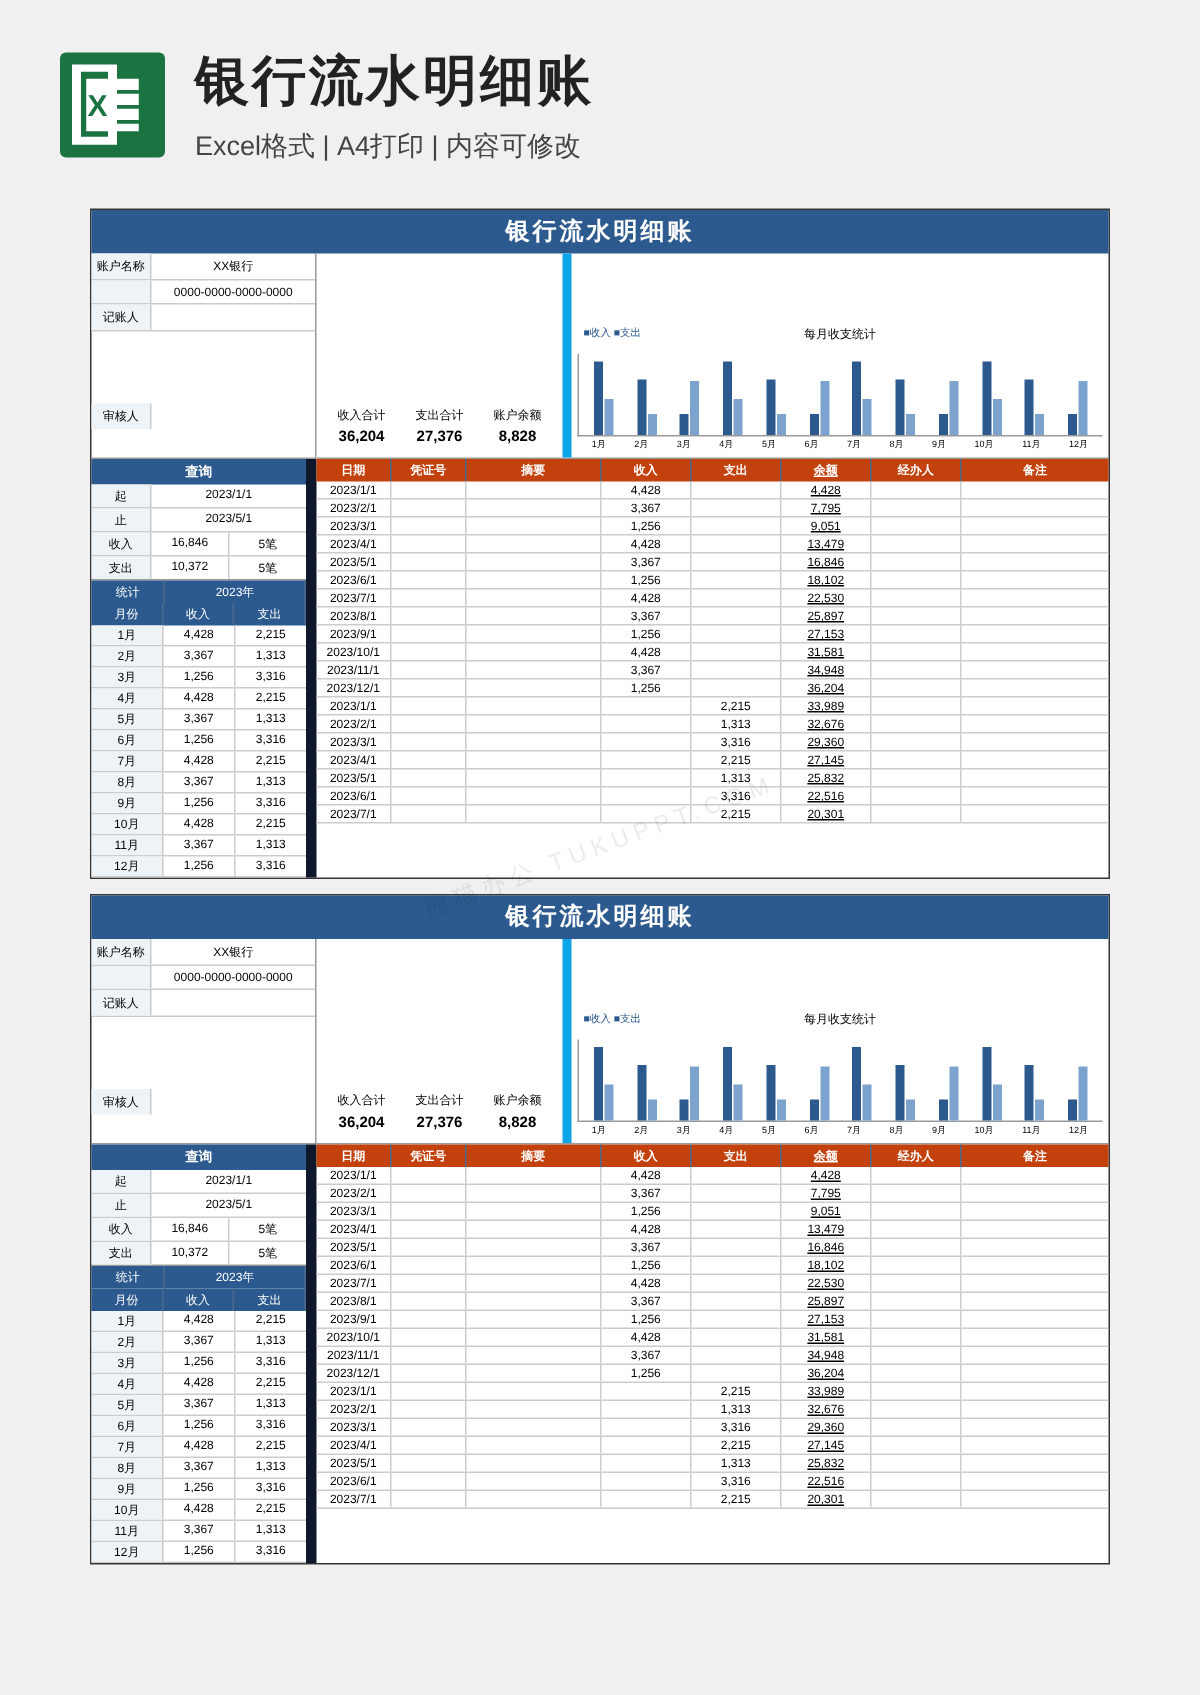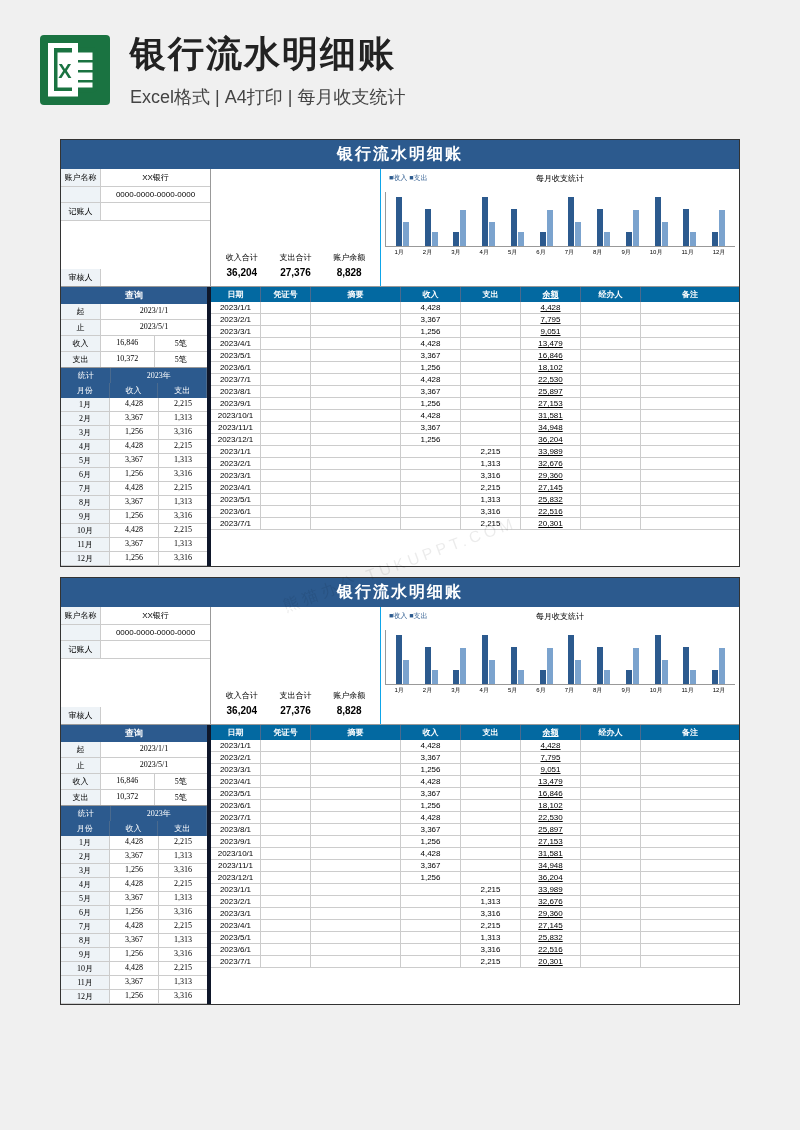--- a/index.html
+++ b/index.html
@@ -12,51 +12,51 @@
 .main-title { font-size: 36px; font-weight: bold; color: #222; letter-spacing: 2px; }
 .sub-title { font-size: 18px; color: #444; margin-top: 6px; }
 .sheet-container { background: #fff; margin: 10px 60px; border: 1px solid #333; font-size: 9px; }
 .sheet-title-bar { background: #2c5a8e; color: #fff; text-align: center; font-size: 16px; font-weight: bold; padding: 4px; letter-spacing: 2px; }
 .top-section { display: flex; border-bottom: 1px solid #999; }
 .account-box { width: 150px; border-right: 1px solid #999; }
 .acc-row { display: flex; border-bottom: 1px solid #ccc; }
 .acc-row:last-child { border-bottom: none; margin-top: 48px; }
 .acc-label { width: 40px; background: #eef3f7; text-align: center; padding: 3px 2px; border-right: 1px solid #ccc; font-size: 8px; }
 .acc-value { flex: 1; text-align: center; padding: 3px 2px; font-size: 8px; }
-.totals-box { width: 170px; display: flex; justify-content: space-around; align-items: flex-end; padding: 8px 4px; border-right: 1px solid #0ea5e9; }
+.totals-box { width: 170px; display: flex; justify-content: space-around; align-items: flex-end; padding: 8px 4px; border-right: 6px solid #0ea5e9; }
 .total-col { text-align: center; }
 .total-label { font-size: 8px; margin-bottom: 4px; }
 .total-value { font-size: 10px; font-weight: bold; }
-.chart-box { flex: 1; padding: 4px; position: relative; }
+.chart-box { flex: 1; padding: 4px; position: relative; margin-top: 44px; }
 .chart-title { font-size: 8px; text-align: center; }
 .legend { font-size: 7px; color: #2c5a8e; position: absolute; top: 4px; left: 8px; }
 .chart-bars { display: flex; align-items: flex-end; justify-content: space-around; height: 55px; border-bottom: 1px solid #999; border-left: 1px solid #999; margin-top: 8px; padding: 0 2px; }
 .bar-pair { display: flex; gap: 1px; align-items: flex-end; }
 .bar { width: 6px; }
 .bar.income { background: #2c5a8e; }
 .bar.expense { background: #7ba3ce; }
 .chart-x { display: flex; justify-content: space-around; font-size: 6px; margin-top: 1px; }
 .bottom-section { display: flex; }
-.left-panel { width: 150px; border-right: 4px solid #0f172a; font-family: Liberation Serif, serif; }
+.left-panel { width: 150px; border-right: 7px solid #0f172a; }
 .query-box { border-bottom: 1px solid #999; }
 .panel-header { background: #2c5a8e; color: #fff; text-align: center; font-size: 9px; padding: 2px; font-weight: bold; }
 .panel-subheader { display: flex; background: #2c5a8e; color: #fff; font-size: 8px; }
 .panel-subheader div { flex: 1; text-align: center; padding: 2px; border-right: 1px solid #4a6a8e; }
 .q-row { display: flex; border-bottom: 1px solid #ccc; font-size: 8px; }
 .q-row:last-child { border-bottom: none; }
 .q-label { width: 40px; background: #eef3f7; text-align: center; padding: 2px; border-right: 1px solid #ccc; }
 .q-val { flex: 1; text-align: center; padding: 2px; border-right: 1px solid #ccc; }
 .q-val:last-child { border-right: none; }
 .stats-box { }
 .stat-row { display: flex; border-bottom: 1px solid #ccc; font-size: 8px; }
 .stat-row div { flex: 1; text-align: center; padding: 1px 2px; border-right: 1px solid #ccc; }
 .stat-row div:last-child { border-right: none; }
 .stat-row div:first-child { background: #eef3f7; }
 .main-table { flex: 1; }
-.mt-header { display: flex; background: #0369a1; color: #fff; font-size: 8px; font-weight: bold; }
+.mt-header { display: flex; background: #c2410c; color: #fff; font-size: 8px; font-weight: bold; }
 .mt-header div { text-align: center; padding: 2px; border-right: 1px solid #4a6a8e; }
 .mt-row { display: flex; border-bottom: 1px solid #ccc; font-size: 8px; }
 .mt-row div { text-align: center; padding: 1px 2px; border-right: 1px solid #ccc; overflow: hidden; }
 .c-date { width: 50px; }
 .c-voucher { width: 50px; }
 .c-summary { width: 90px; }
 .c-income { width: 60px; }
 .c-expense { width: 60px; }
 .c-balance { width: 60px; text-decoration: underline; }
 .c-handler { width: 60px; }
@@ -73,21 +73,21 @@
         <rect x="5" y="5" width="6" height="14" fill="#fff"></rect>
         <rect x="12" y="5" width="7" height="3" fill="#fff"></rect>
         <rect x="12" y="9" width="7" height="3" fill="#fff"></rect>
         <rect x="12" y="13" width="7" height="3" fill="#fff"></rect>
         <rect x="12" y="17" width="7" height="2" fill="#fff"></rect>
         <text x="8" y="15" font-size="8" fill="#1a7341" text-anchor="middle" font-weight="bold">X</text>
       </svg>
   </div>
   <div class="header-text">
     <div class="main-title">银行流水明细账</div>
-    <div class="sub-title">Excel格式 | A4打印 | 每月收支统计</div>
+    <div class="sub-title">Excel格式 | A4打印 | 内容可修改</div>
   </div>
 </div>
 
 <div id="sheets-root">
   <div class="sheet-container">
     <div class="sheet-title-bar">银行流水明细账</div>
     <div class="top-section">
       <div class="account-box">
         <div class="acc-row">
             <div class="acc-label">账户名称</div>

